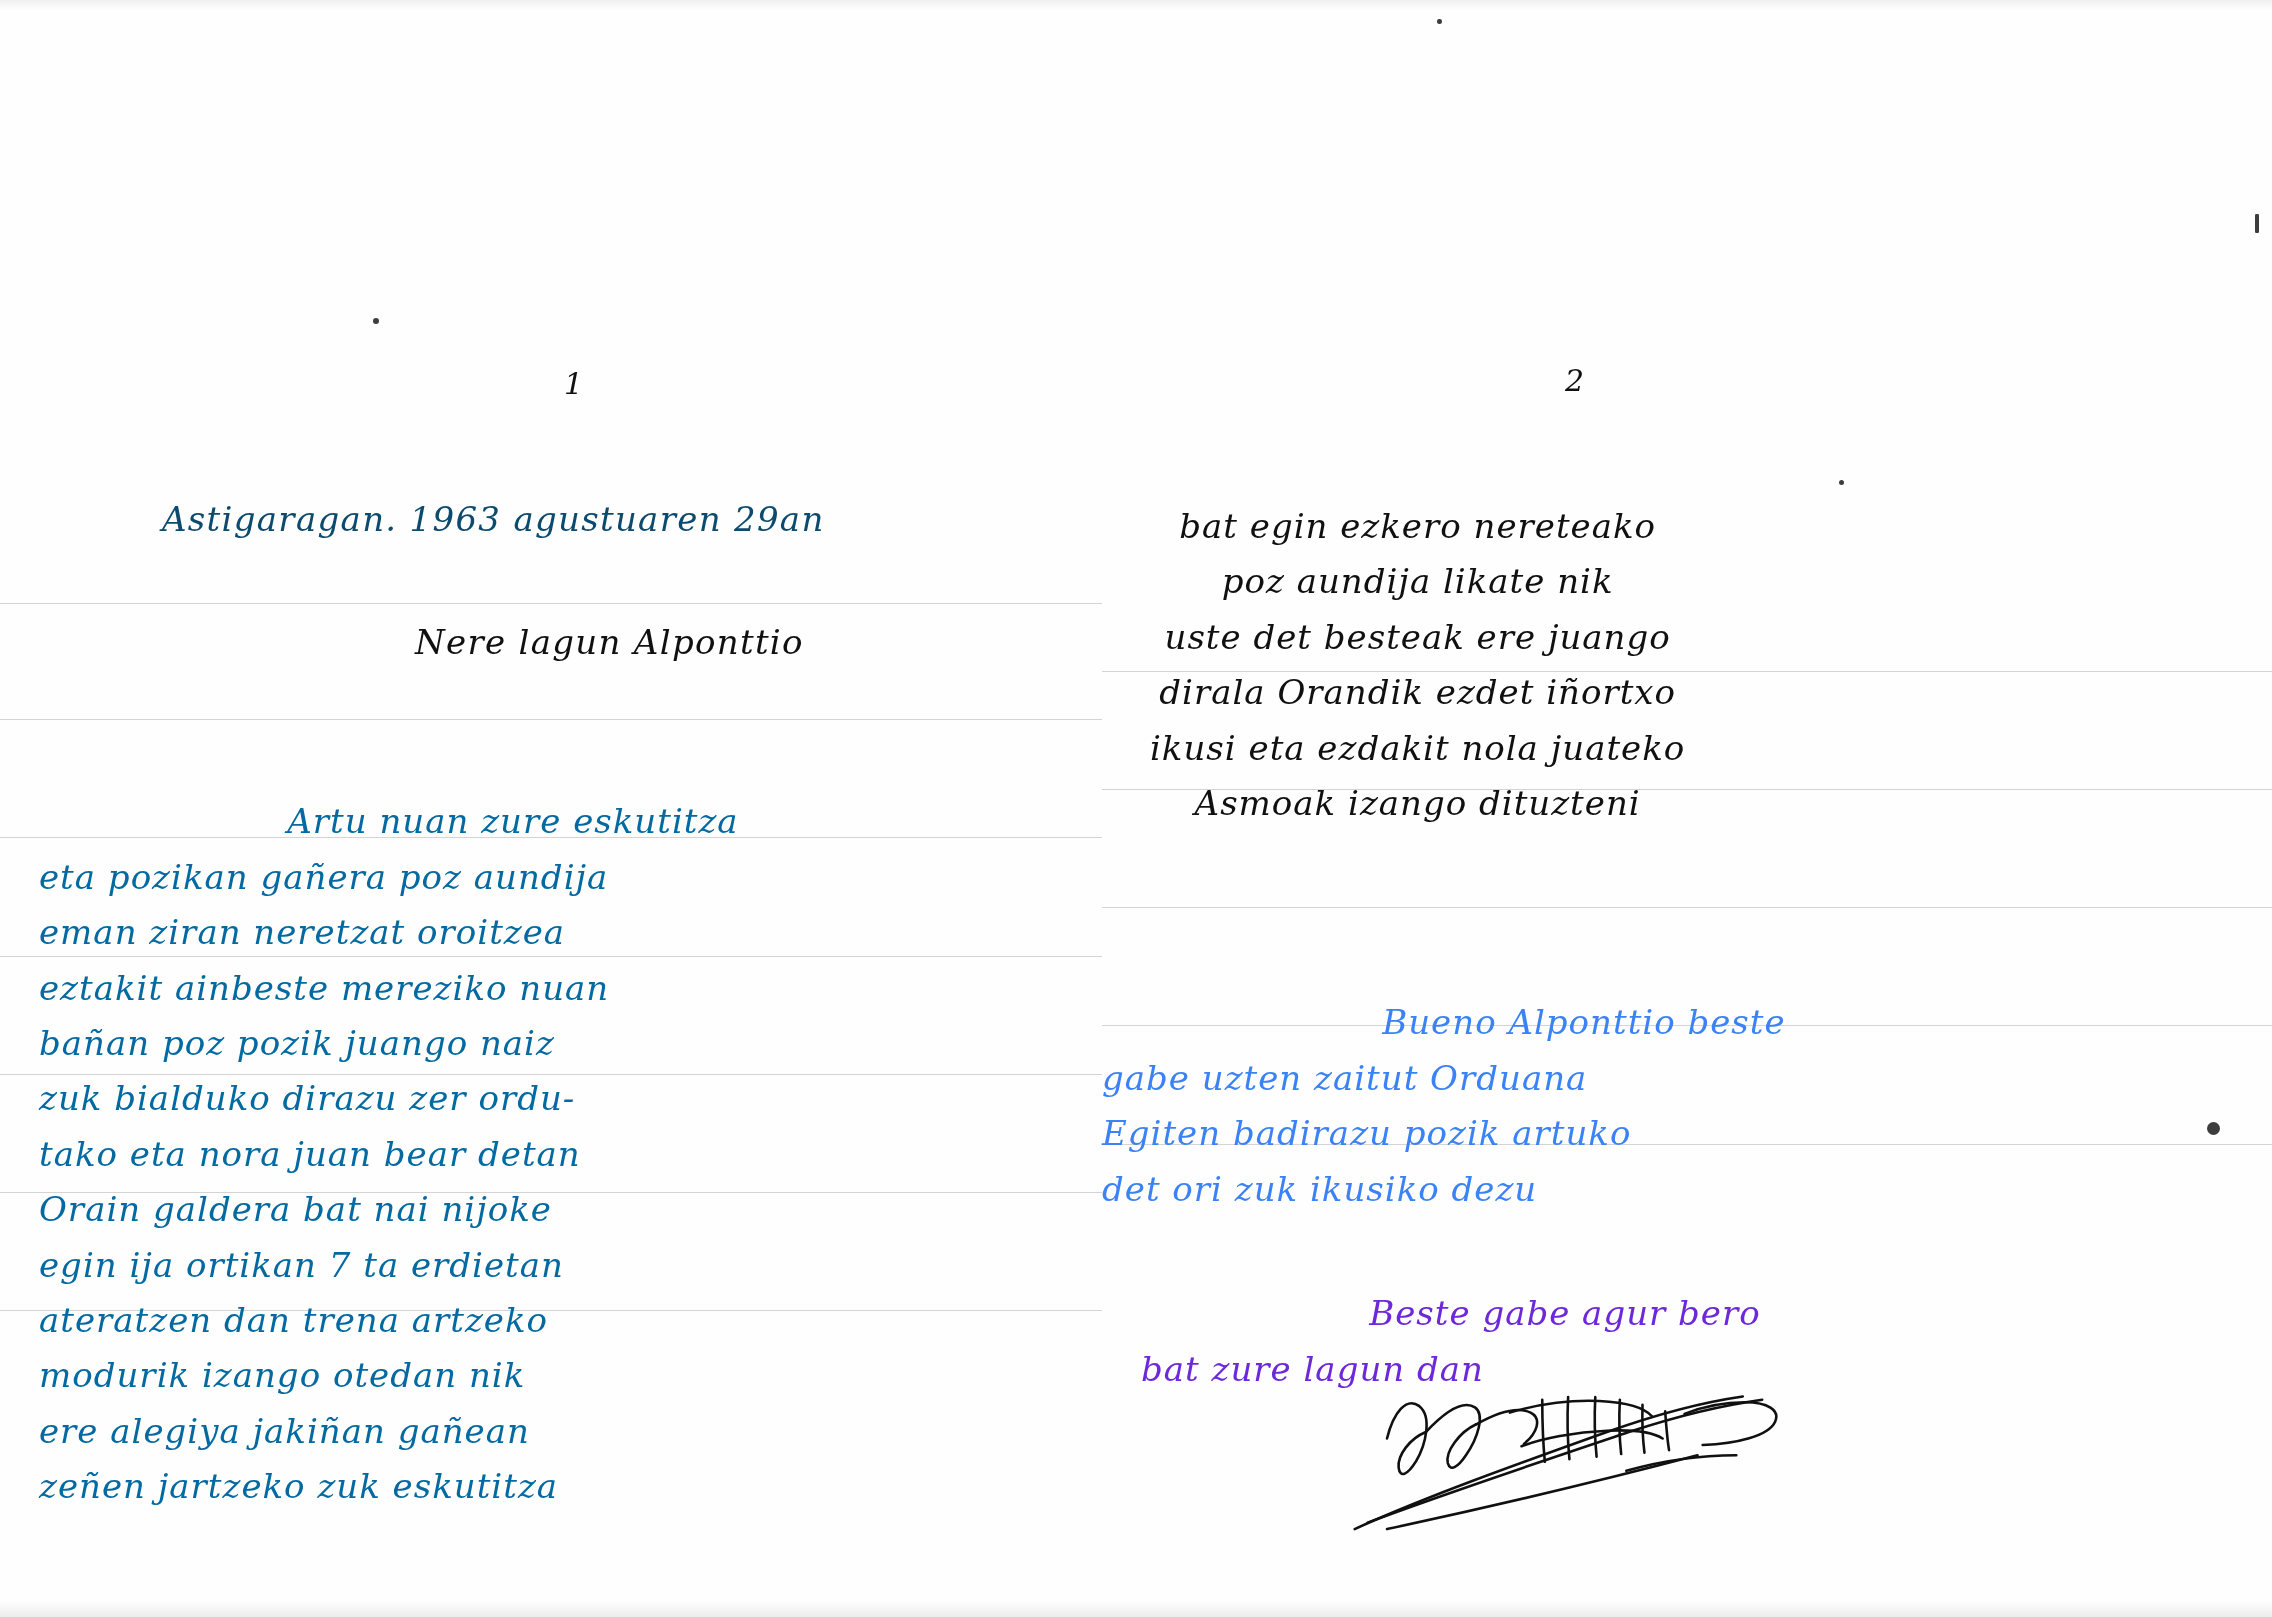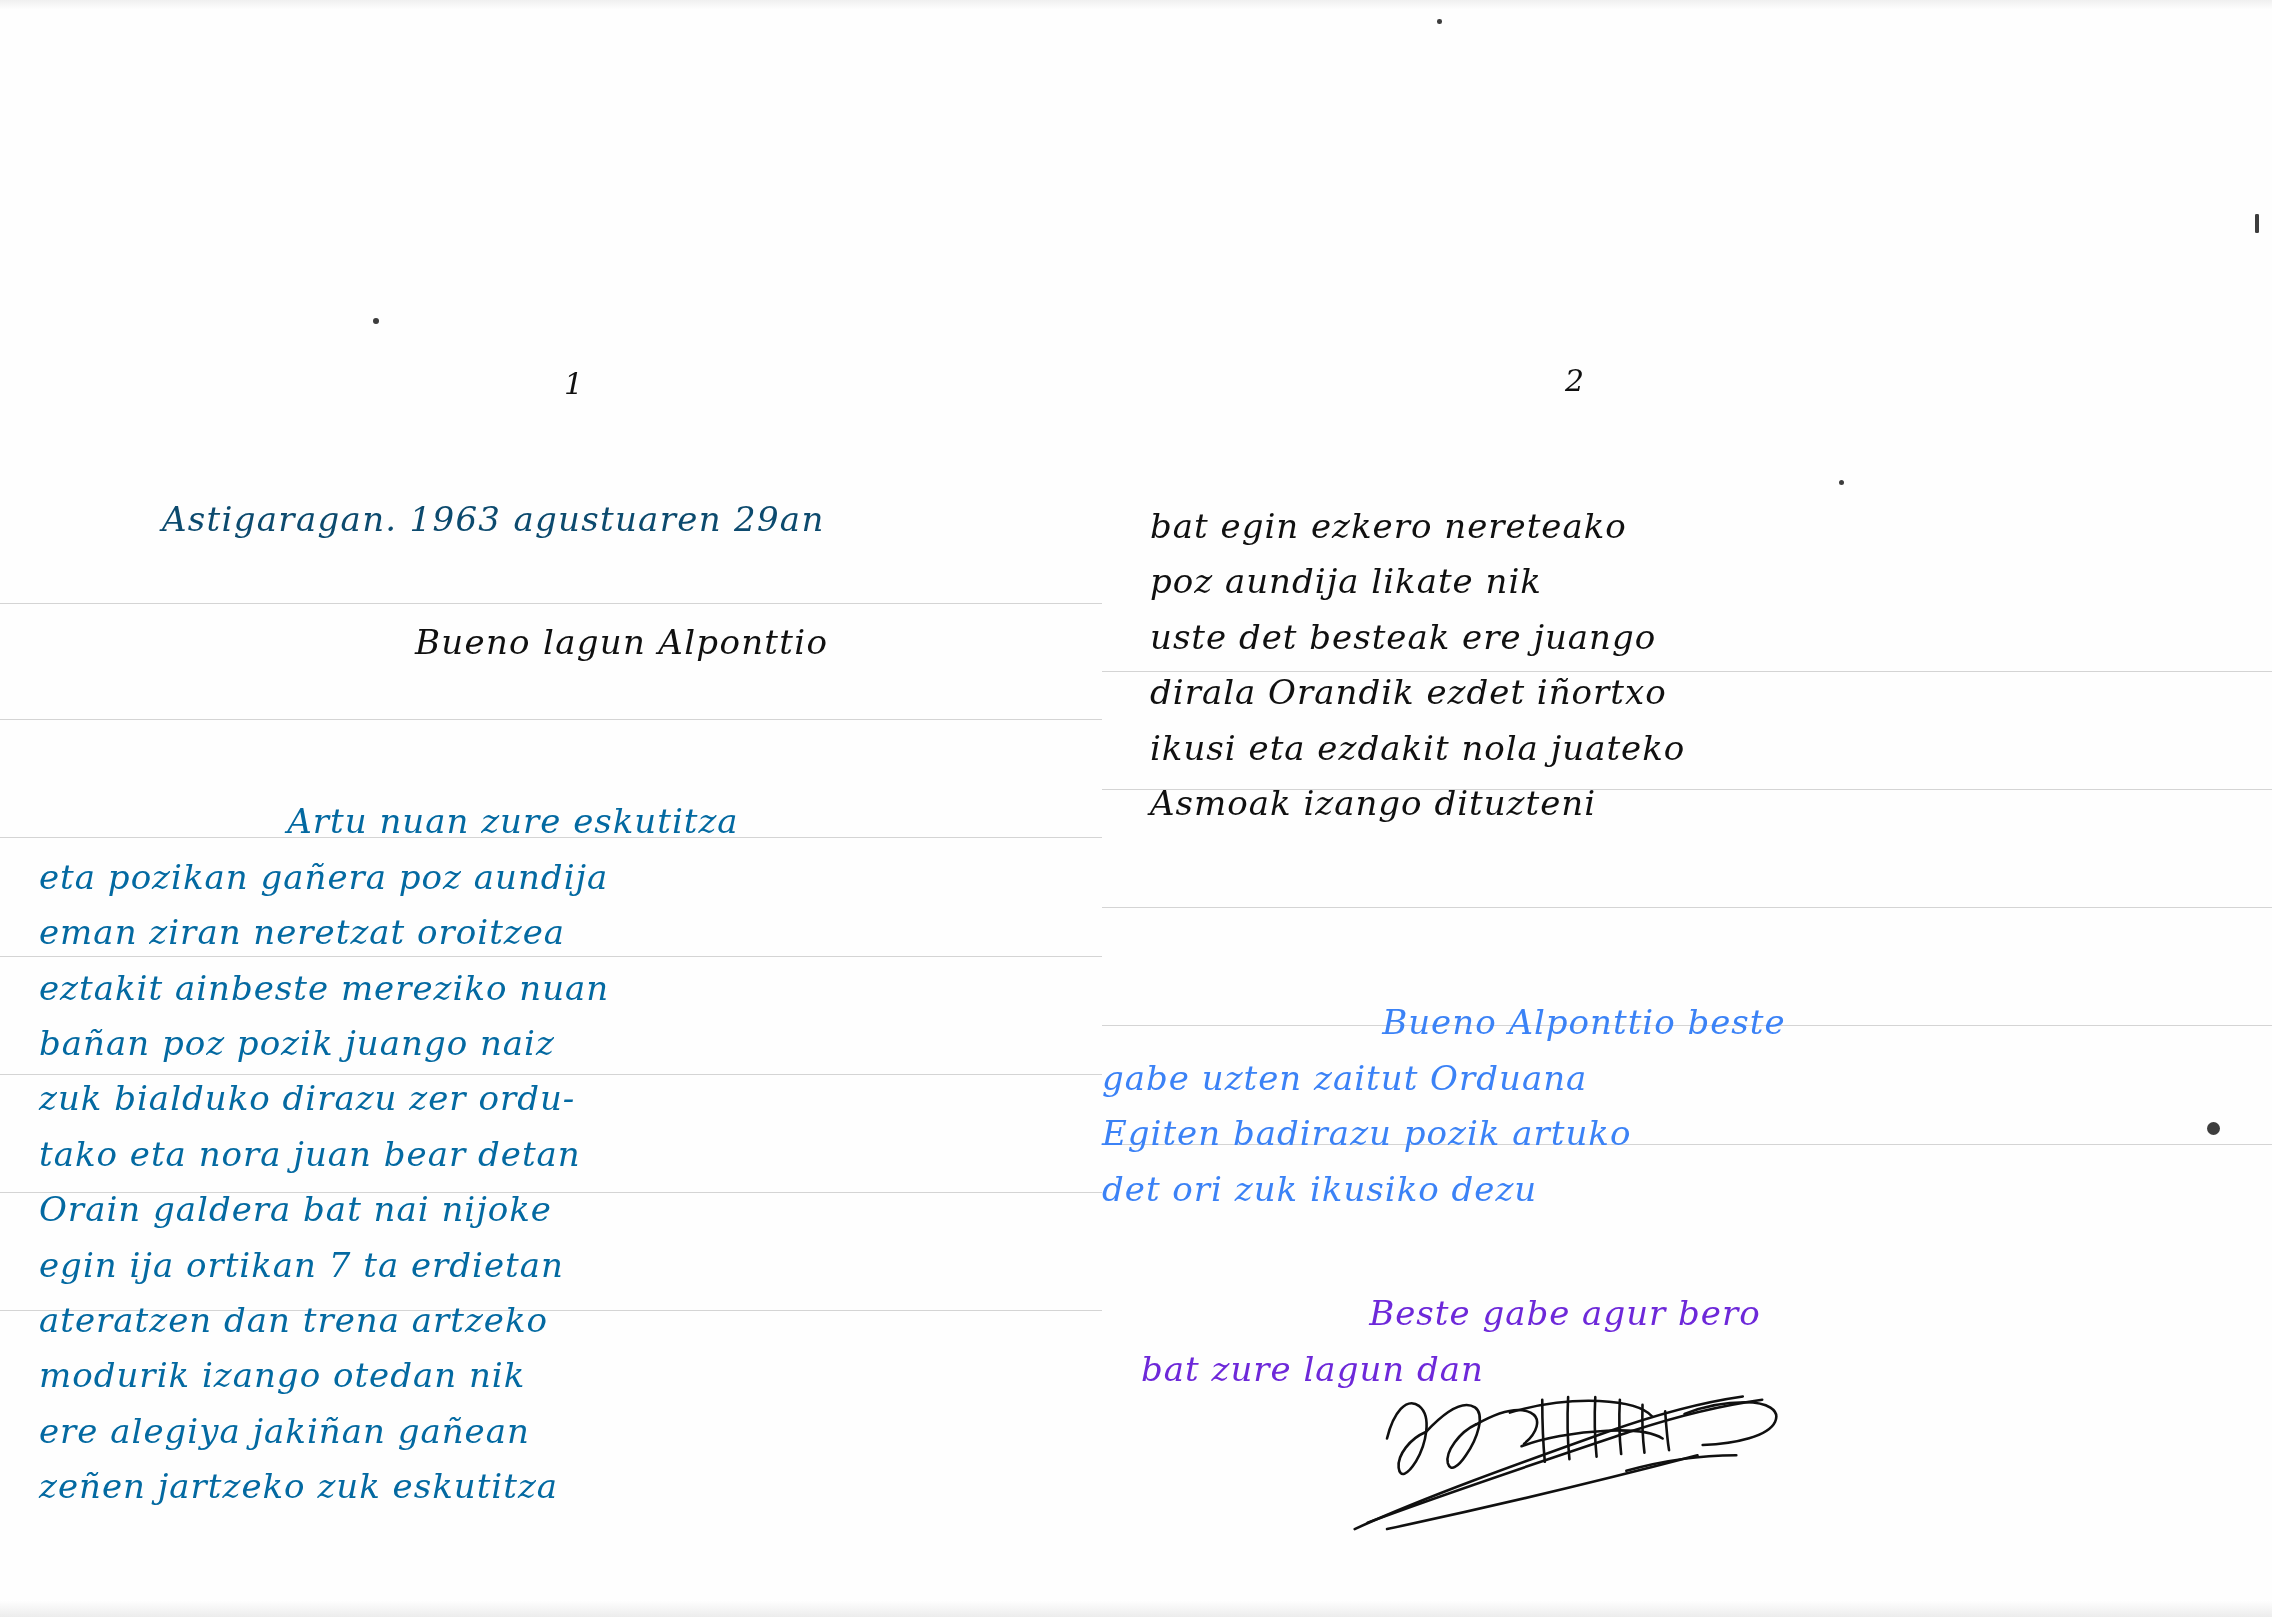--- a/index.html
+++ b/index.html
@@ -105,20 +105,21 @@
     position: absolute;
     left: 1150px;
     top: 499px;
     font-size: 34px;
     color: #101010;
     font-family: "DejaVu Serif", serif;
     font-style: italic;
     letter-spacing: 1px;
     white-space: pre;
     line-height: 1.63;
+    text-align: center;
   }
   .body-right-2 {
     position: absolute;
     left: 1102px;
     top: 940px;
     font-size: 34px;
     color: #3b82f6;
     font-family: "DejaVu Serif", serif;
     font-style: italic;
     letter-spacing: 1px;
@@ -175,21 +176,21 @@
   <div class="speckle" style="left:373px;  top:318px;  width:5.8px;  height:5.8px;"></div>
   <div class="speckle" style="left:1437px; top:19.4px;   width:4.5px;  height:4.5px;"></div>
   <div class="speckle" style="left:1839px; top:480px;  width:5.2px;  height:5.2px;"></div>
   <div class="speckle" style="left:2207px; top:1122px; width:13px; height:13px;"></div>
   <div class="speckle" style="left:2255px; top:214px;  width:3.9px;  height:19.4px;  border-radius:1.3px;"></div>
 
   <div class="page-num" style="left:564px; top:366px;">1</div>
   <div class="page-num" style="left:1565px; top:363px;">2</div>
 
   <div class="heading-date">Astigaragan. 1963 agustuaren 29an</div>
-  <div class="salutation">Bueno lagun Alponttio</div>
+  <div class="salutation">Nere lagun Alponttio</div>
 
   <div class="body-left">
     <span class="indent"></span><span>Artu nuan zure eskutitza
 eta pozikan gañera poz aundija
 eman ziran neretzat oroitzea
 eztakit ainbeste mereziko nuan
 bañan poz pozik juango naiz
 zuk bialduko dirazu zer ordu-
 tako eta nora juan bear detan
 Orain galdera bat nai nijoke

